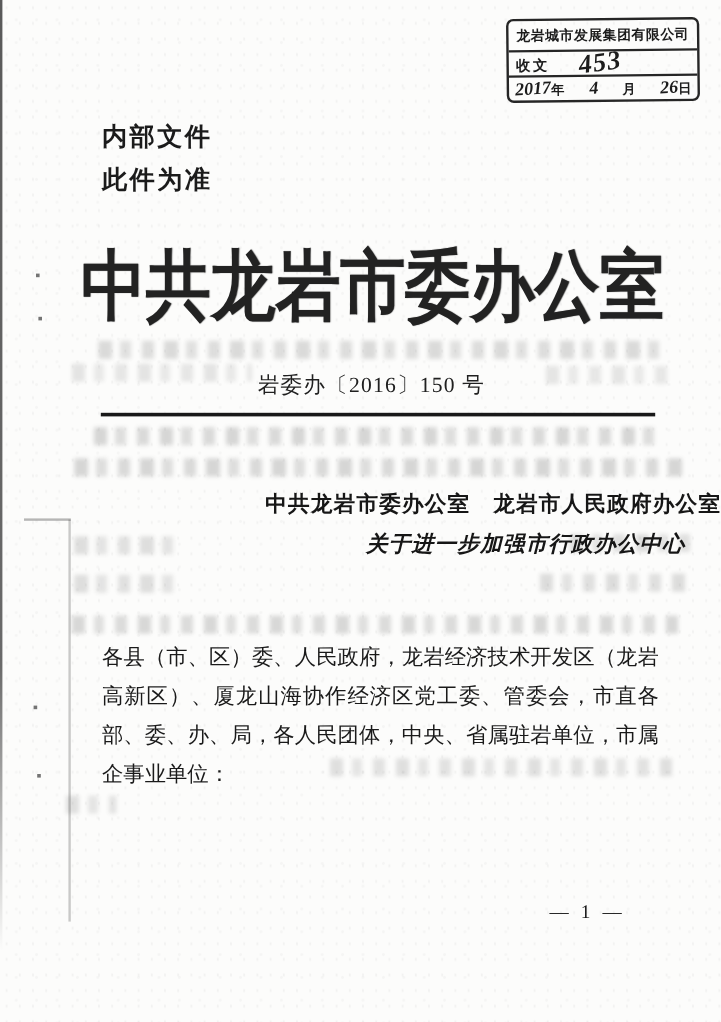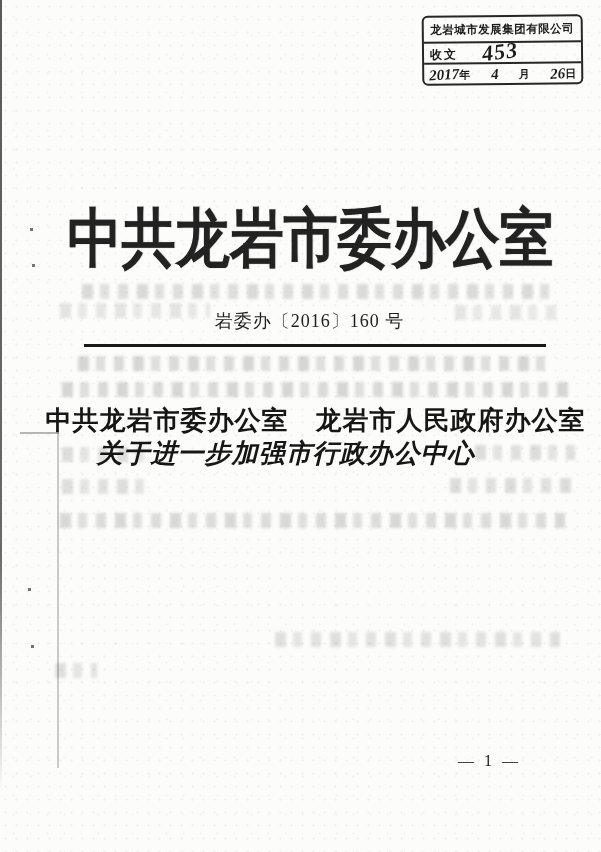--- a/index.html
+++ b/index.html
@@ -96,21 +96,21 @@
     text-align: center; font-size: 18px; letter-spacing: 1px; color: #202020;
   }
 
   .rule {
     position: absolute; left: 84px; top: 344px; width: 462px; height: 3px;
     background: #191919;
   }
 
   .doc-title {
     position: absolute; left: 30px; right: 0; top: 404px;
-    text-align: center; font-size: 26px; font-weight: bold;
+    text-align: right; font-size: 18px; font-weight: bold;
     line-height: 33px; color: #161616; letter-spacing: 1px;
     white-space: nowrap;
   }
   .doc-title .shifted { transform: translateX(-30px); font-style: italic; }
 
   .body-text {
     position: absolute; left: 85px; top: 531px; width: 464px;
     font-size: 17.8px; line-height: 32.5px; color: #1a1a1a;
     text-align: justify; text-align-last: left;
     word-break: break-all;
@@ -142,20 +142,24 @@
   <div class="ghost" style="left:78px;  top:356px; width:474px; opacity:.50;"></div>
   <div class="ghost" style="left:62px;  top:382px; width:508px; opacity:.50;"></div>
   <div class="ghost" style="left:62px;  top:447px; width:85px;  opacity:.40;"></div>
   <div class="ghost" style="left:475px; top:445px; width:100px; opacity:.42;"></div>
   <div class="ghost" style="left:62px;  top:479px; width:90px;  opacity:.40;"></div>
   <div class="ghost" style="left:450px; top:478px; width:125px; opacity:.42;"></div>
   <div class="ghost" style="left:60px;  top:513px; width:505px; opacity:.48;"></div>
   <div class="ghost" style="left:275px; top:632px; width:285px; opacity:.38;"></div>
   <div class="ghost" style="left:55px;  top:663px; width:42px;  opacity:.38;"></div>
 
+  <div class="corner-note">
+    <div>内部文件</div>
+    <div>此件为准</div>
+  </div>
 
   <div class="stamp">
     <div class="stamp-row1">龙岩城市发展集团有限公司</div>
     <div class="stamp-row2">
       <span class="label">收文</span>
       <span class="hand-no">453</span>
     </div>
     <div class="stamp-row3">
       <span class="hand">2017</span>
       <span>年</span>
@@ -164,27 +168,28 @@
       <span class="gap"></span>
       <span>月</span>
       <span class="gap"></span>
       <span class="hand">26</span>
       <span>日</span>
     </div>
   </div>
 
   <div class="org-title">中共龙岩市委办公室</div>
 
-  <div class="doc-number">岩委办〔2016〕160 号</div>
+  <div class="doc-number">岩委办〔2016〕150 号</div>
 
   <div class="rule"></div>
 
   <div class="doc-title">
     <div>中共龙岩市委办公室　龙岩市人民政府办公室</div>
     <div class="shifted">关于进一步加强市行政办公中心</div>
   </div>
 
   <div class="body-text">
+    <p>各县（市、区）委、人民政府，龙岩经济技术开发区（龙岩高新区）、厦龙山海协作经济区党工委、管委会，市直各部、委、办、局，各人民团体，中央、省属驻岩单位，市属企事业单位：</p>
   </div>
 
   <div class="page-number">— 1 —</div>
 
 </div>
 
 </body></html>

